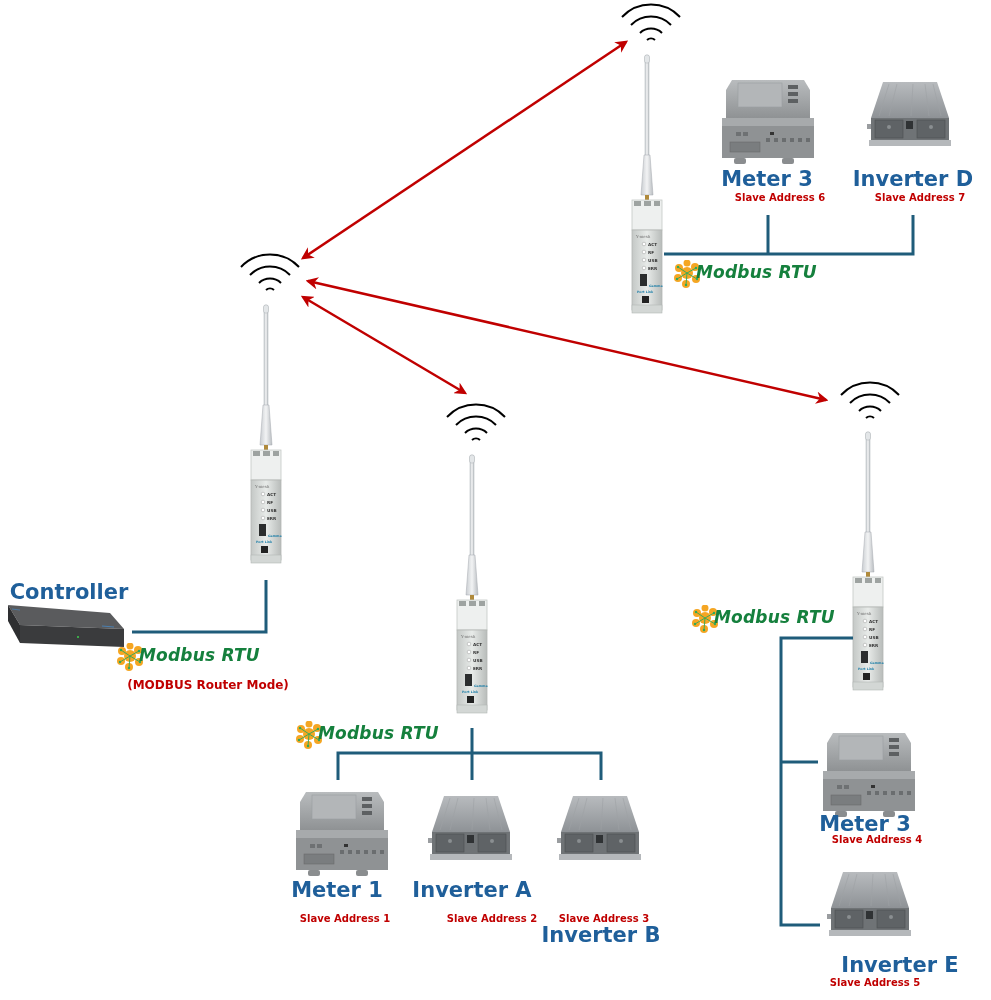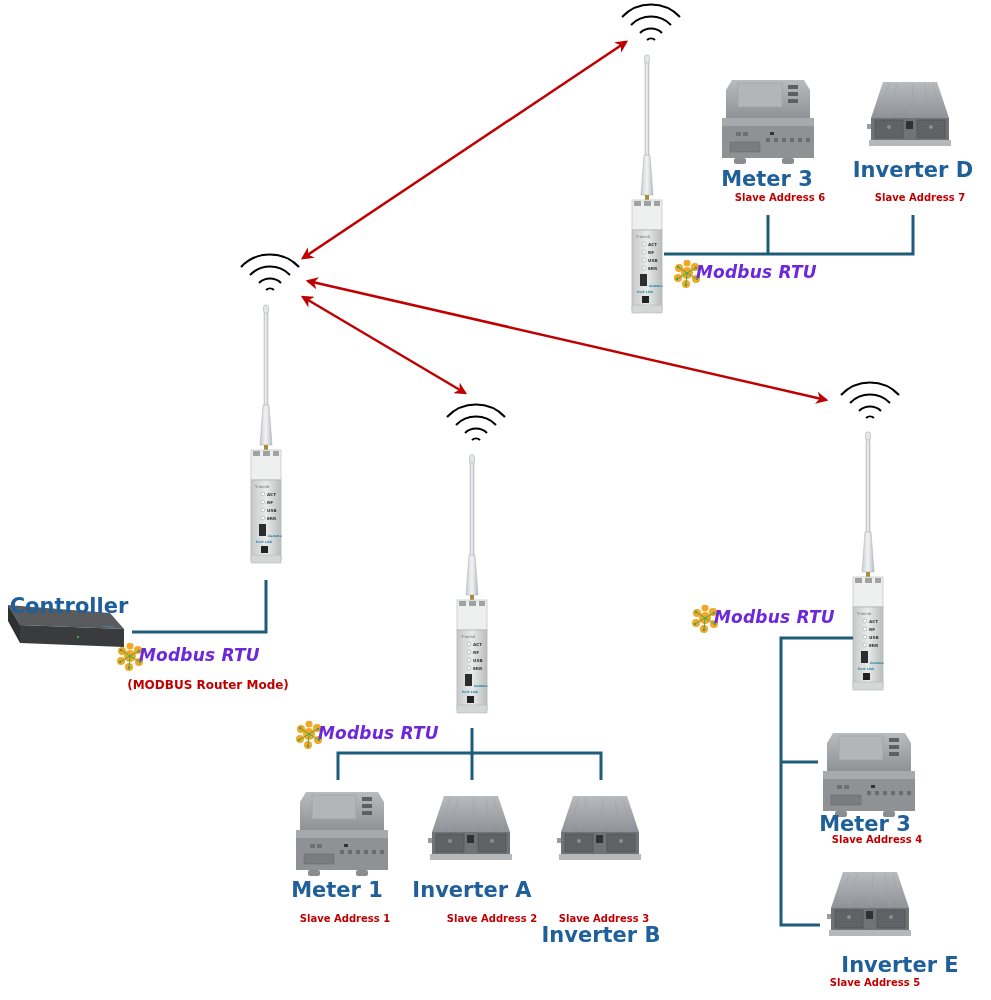--- a/index.html
+++ b/index.html
@@ -2,21 +2,21 @@
 <html><head>
 <meta charset="utf-8">
 <style>
   html, body { margin:0; padding:0; background:#ffffff; }
   body { width:991px; height:1000px; position:relative; overflow:hidden; font-family:"Liberation Sans", "DejaVu Sans", sans-serif; }
   #canvas { position:absolute; left:0; top:0; width:991px; height:1000px; }
   .lbl { position:absolute; font-family:"DejaVu Sans", "Liberation Sans", sans-serif; font-weight:bold; white-space:nowrap; transform:translateX(-50%); }
   .dev-name { color:#1f5f9a; font-size:21px; }
   .slave { color:#c00000; font-size:10px; }
   .mb { position:absolute; height:26px; white-space:nowrap; }
-  .mb .txt { position:absolute; left:22px; top:2px; font-family:"DejaVu Sans", sans-serif; font-weight:bold; font-style:italic; font-size:17px; color:#6d28d9; letter-spacing:0.2px; }
+  .mb .txt { position:absolute; left:22px; top:2px; font-family:"DejaVu Sans", sans-serif; font-weight:bold; font-style:italic; font-size:17px; color:#15803d; letter-spacing:0.2px; }
   .mb svg { position:absolute; left:0; top:0; }
 </style>
 </head>
 <body>
 
 <svg id="canvas" viewBox="0 0 991 1000" xmlns="http://www.w3.org/2000/svg">
   <defs>
     <marker id="ah" viewBox="0 0 10 10" refX="8" refY="5" markerWidth="5" markerHeight="5" orient="auto-start-reverse">
       <path d="M0,0 L10,5 L0,10 L3,5 z" fill="#c00000"></path>
     </marker>
@@ -204,26 +204,26 @@
     </svg>
   <span class="txt">Modbus RTU</span>
 </div>
 <div class="mb" style="left:692px;top:605px;">
   <svg width="28" height="28">
       <use href="#mblogo"></use>
     </svg>
   <span class="txt">Modbus RTU</span>
 </div>
 
-<div class="lbl dev-name" style="left:69px;top:594px;">Controller</div>
+<div class="lbl dev-name" style="left:69px;top:580px;">Controller</div>
 <div class="lbl slave" style="left:208px;top:678px;font-size:12px;">(MODBUS Router Mode)</div>
 
 <div class="lbl dev-name" style="left:767px;top:167px;">Meter 3</div>
 <div class="lbl slave" style="left:780px;top:192px;">Slave Address 6</div>
-<div class="lbl dev-name" style="left:913px;top:158px;">Inverter D</div>
+<div class="lbl dev-name" style="left:913px;top:167px;">Inverter D</div>
 <div class="lbl slave" style="left:920px;top:192px;">Slave Address 7</div>
 
 <div class="lbl dev-name" style="left:337px;top:878px;">Meter 1</div>
 <div class="lbl slave" style="left:345px;top:913px;">Slave Address 1</div>
 <div class="lbl dev-name" style="left:472px;top:878px;">Inverter A</div>
 <div class="lbl slave" style="left:472px;top:913px;margin-left:20px;">Slave Address 2</div>
 <div class="lbl dev-name" style="left:601px;top:878px;margin-top:45px;">Inverter B</div>
 <div class="lbl slave" style="left:604px;top:913px;">Slave Address 3</div>
 
 <div class="lbl dev-name" style="left:865px;top:812px;">Meter 3</div>

